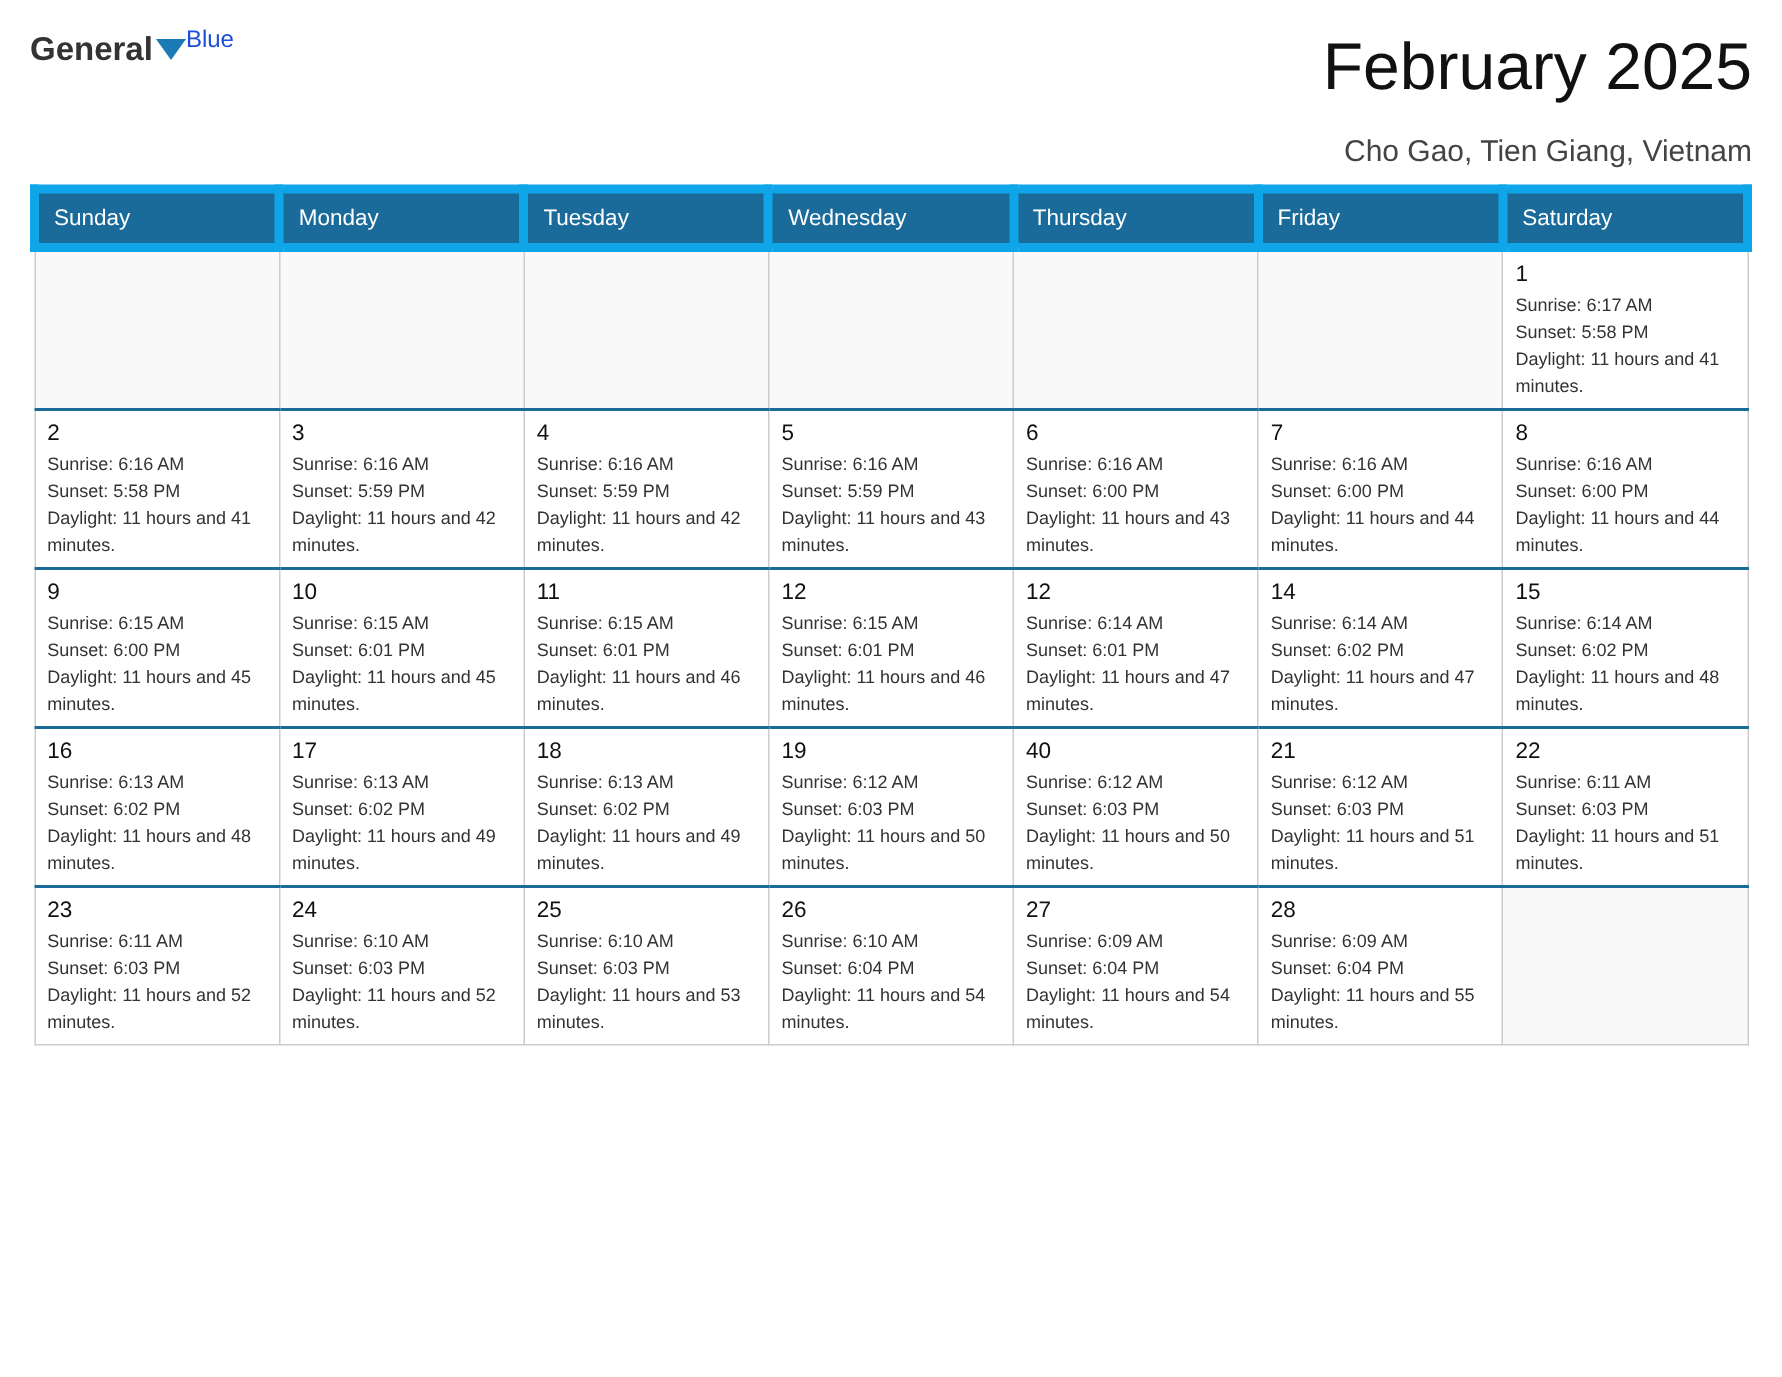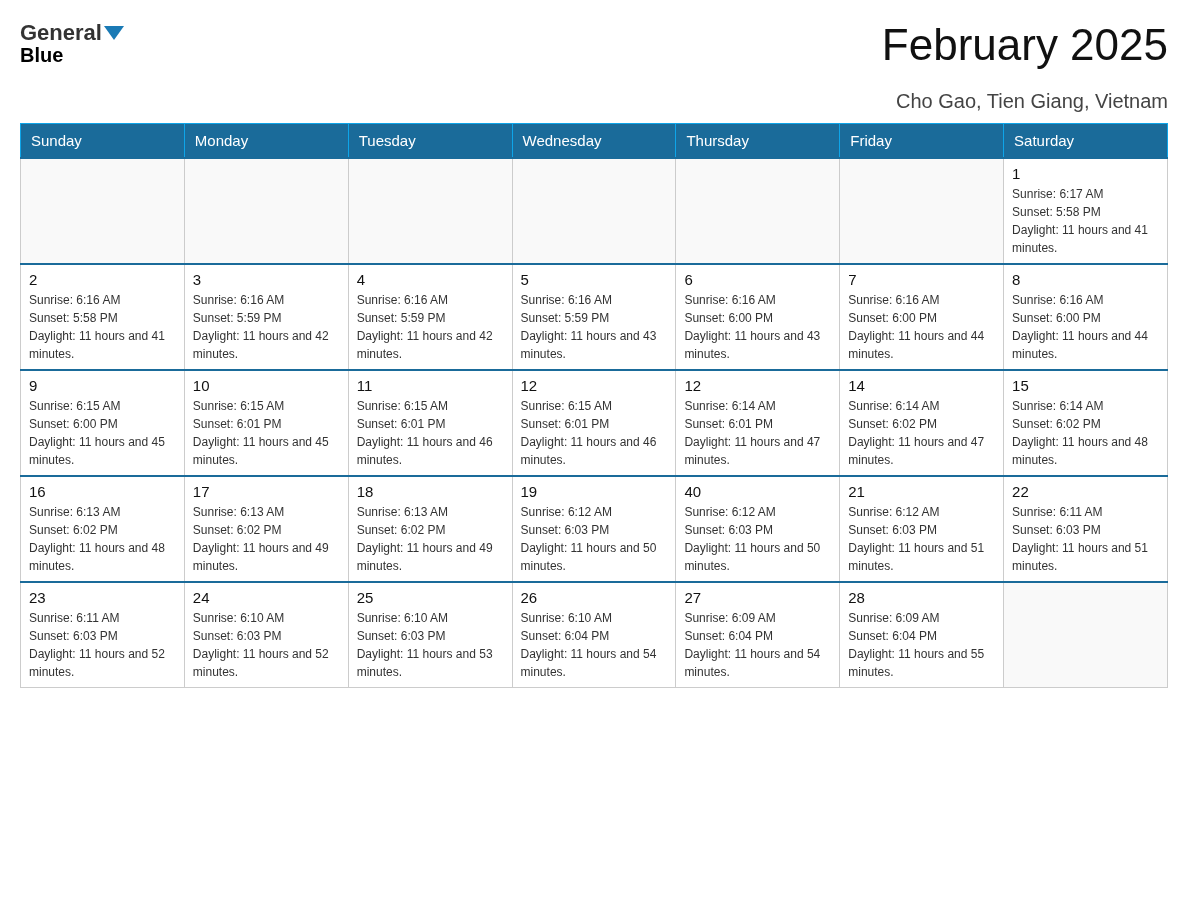--- a/index.html
+++ b/index.html
@@ -11,43 +11,43 @@
       padding: 20px;
     }
     .header {
       display: flex;
       justify-content: space-between;
       align-items: flex-start;
       margin-bottom: 10px;
     }
     .logo {
       display: flex;
-      flex-direction: column;
+      flex-direction: row;
       align-items: flex-start;
     }
     .logo-text-general {
       font-size: 22px;
       font-weight: bold;
       color: #333;
       display: flex;
       align-items: center;
     }
     .logo-arrow {
       display: inline-block;
       width: 0;
       height: 0;
       border-left: 10px solid transparent;
       border-right: 10px solid transparent;
       border-top: 14px solid #1a7ab5;
       margin-left: 2px;
     }
     .logo-text-blue {
-      font-size: 20px;
-      font-weight: bold;
-      color: #000000;
+      font-size: 16px;
+      font-weight: normal;
+      color: #1d4ed8;
       margin-top: -2px;
     }
     .title-section {
       text-align: right;
     }
     .calendar-title {
       font-size: 44px;
       font-weight: normal;
       color: #111;
     }
@@ -61,21 +61,21 @@
       border-collapse: collapse;
       margin-top: 8px;
     }
     .calendar th {
       background-color: #1a6b9a;
       color: #fff;
       font-size: 15px;
       font-weight: normal;
       padding: 8px 10px;
       text-align: left;
-      border: 1px solid #0ea5e9;
+      border: 6px solid #0ea5e9;
     }
     .calendar td {
       vertical-align: top;
       border: 1px solid #ccc;
       padding: 6px 8px;
       width: calc(100%/7);
       min-height: 110px;
       font-size: 12.5px;
       color: #333;
     }

